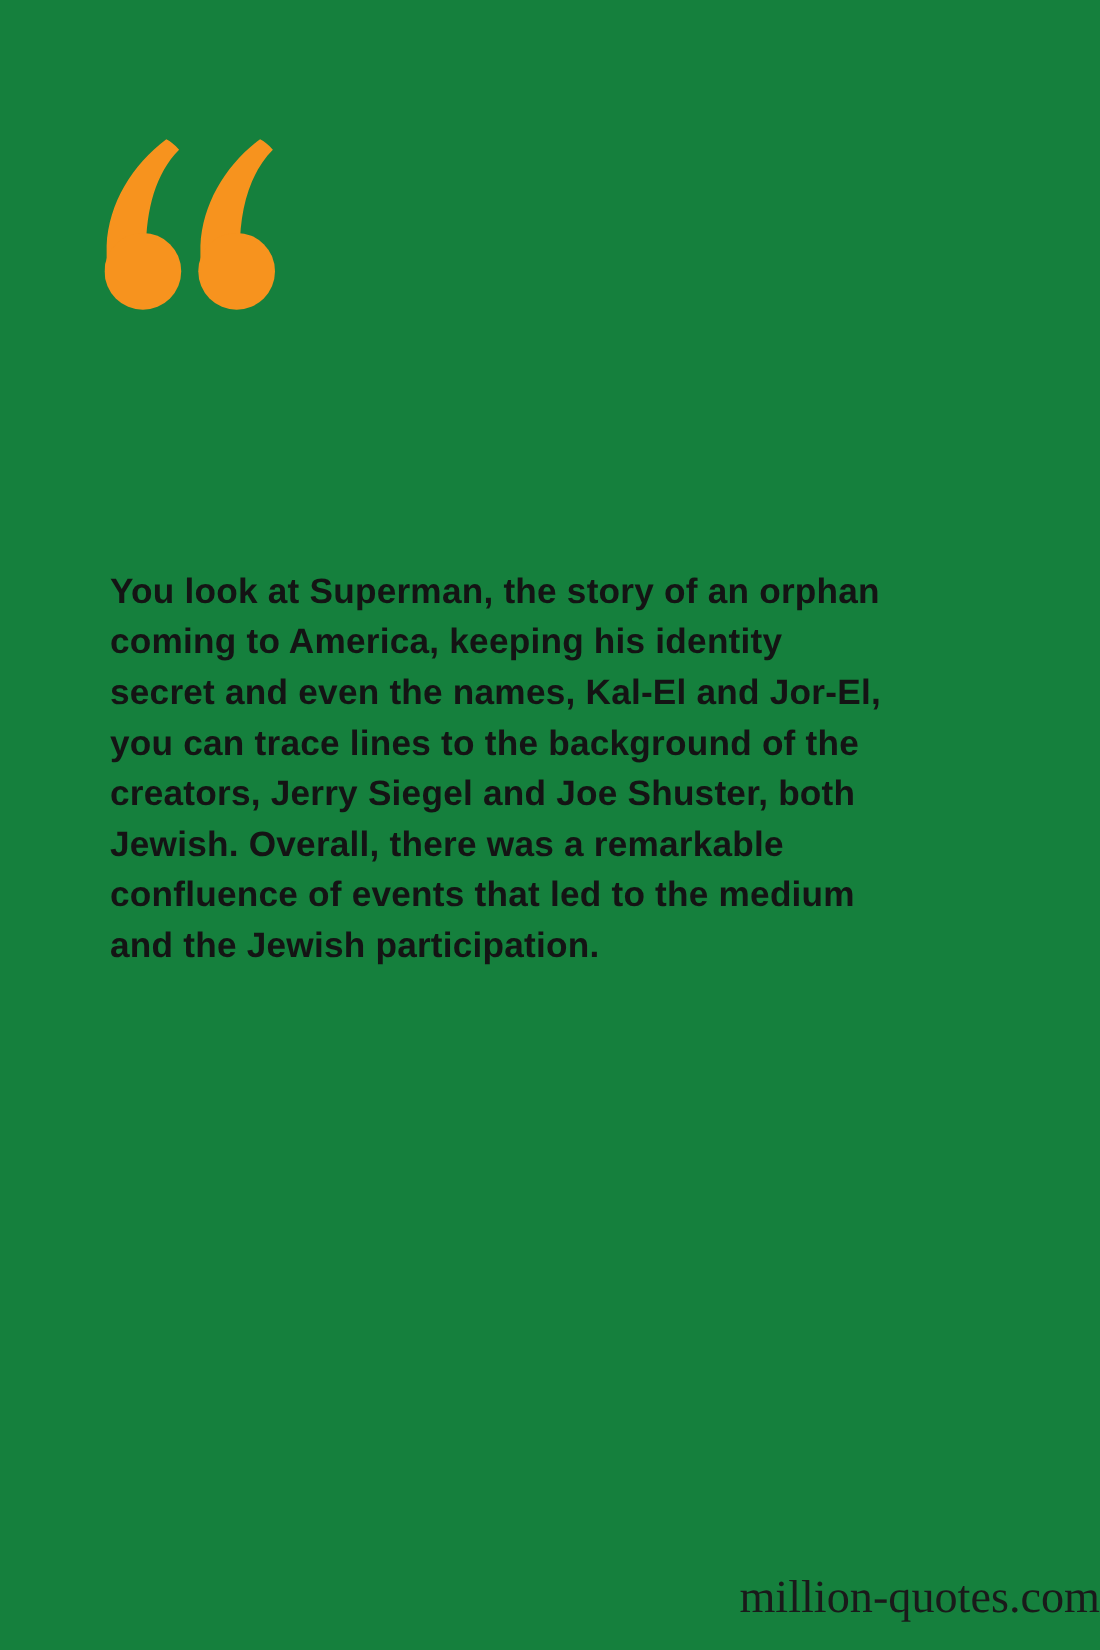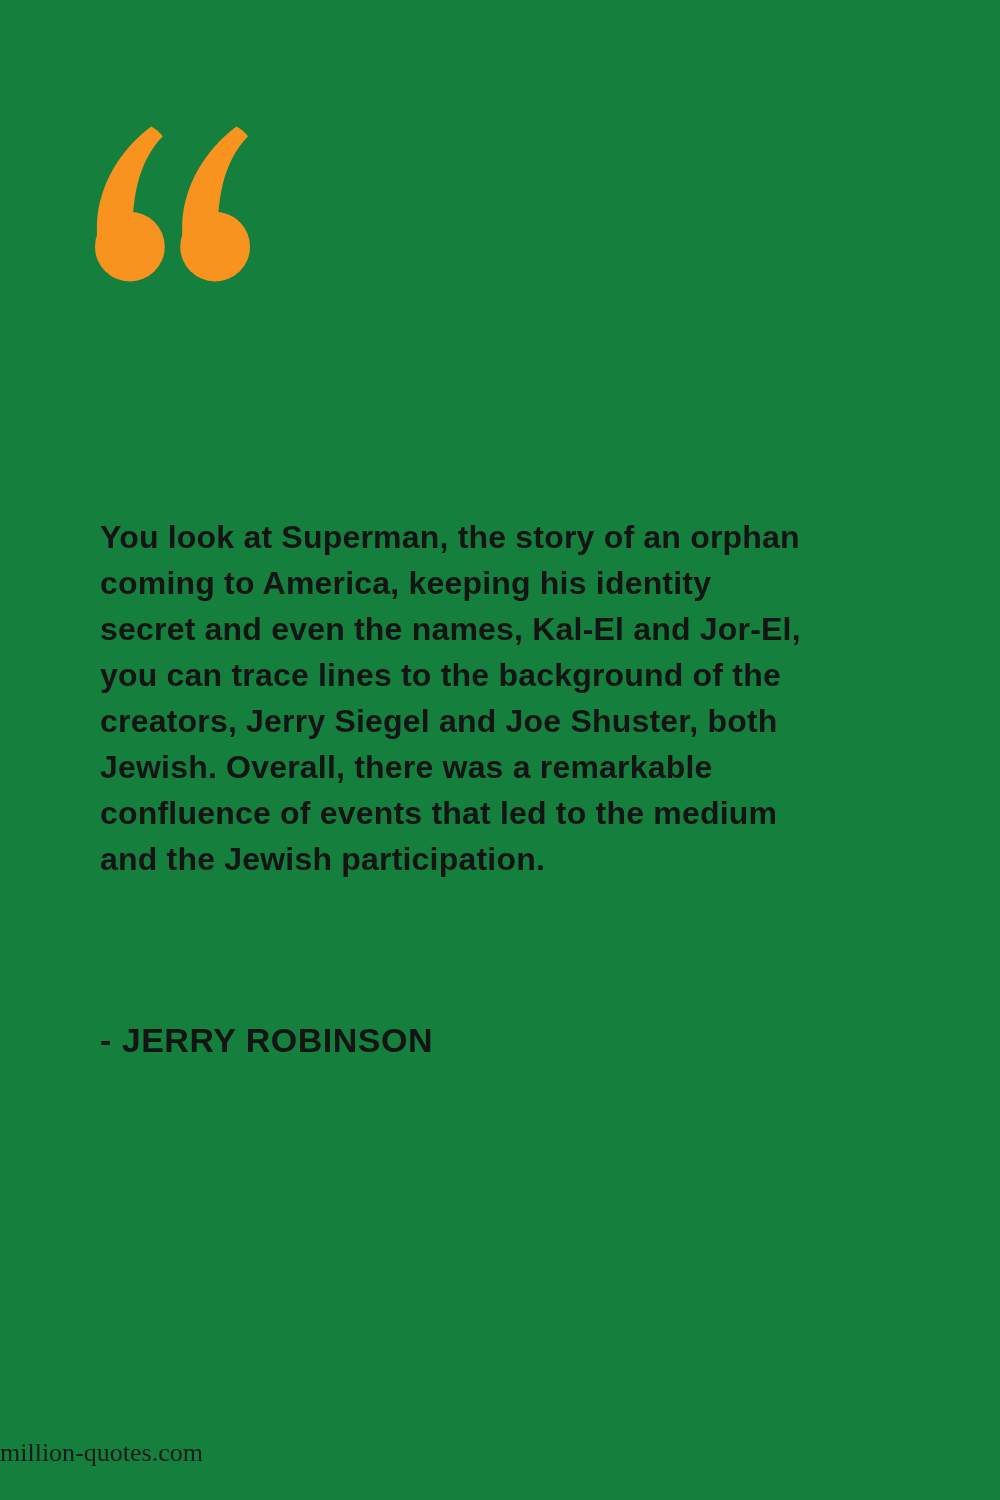--- a/index.html
+++ b/index.html
@@ -42,25 +42,24 @@
     font-size: 34px;
     letter-spacing: 0.5px;
     color: #141414;
     text-transform: uppercase;
   }
   .footer {
     position: absolute;
     left: 0;
     top: 1428px;
     width: 100%;
-    text-align: left;
+    text-align: right;
     font-family: "Liberation Serif", serif;
-    font-size: 26px;
+    font-size: 42px;
     color: #1A1A1A;
-    margin-top: 10px;
   }
 </style>
 </head>
 <body>
 
 <div class="card">
 
   <div class="quote-mark">
     <svg viewBox="0 0 160 160" xmlns="http://www.w3.org/2000/svg" aria-hidden="true">
       <defs>
@@ -69,17 +68,16 @@
           <circle cx="36" cy="124" r="36"></circle>
         </g>
       </defs>
       <use href="#qmark"></use>
       <use href="#qmark" x="88"></use>
     </svg>
   </div>
 
   <p class="quote-text">You look at Superman, the story of an orphan coming to America, keeping his identity secret and even the names, Kal-El and Jor-El, you can trace lines to the background of the creators, Jerry Siegel and Joe Shuster, both Jewish. Overall, there was a remarkable confluence of events that led to the medium and the Jewish participation.</p>
 
-  <div class="quote-author">- JERRY ROBINSON</div>
 
   <div class="footer">million-quotes.com</div>
 
 </div>
 
 </body></html>

